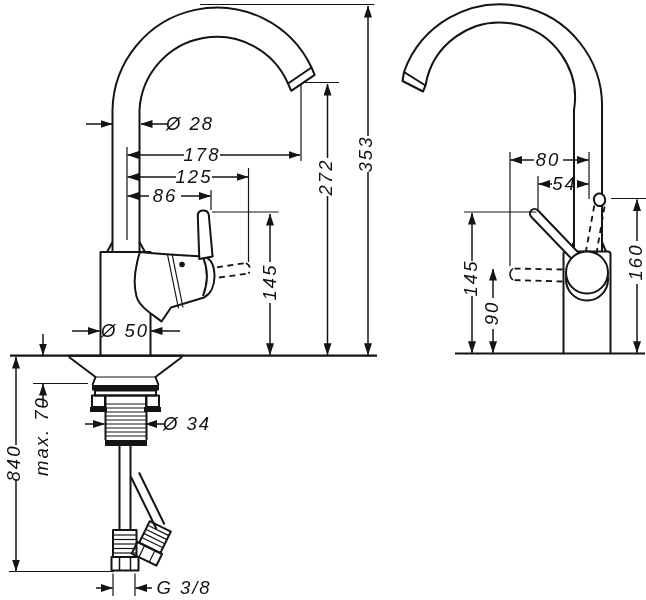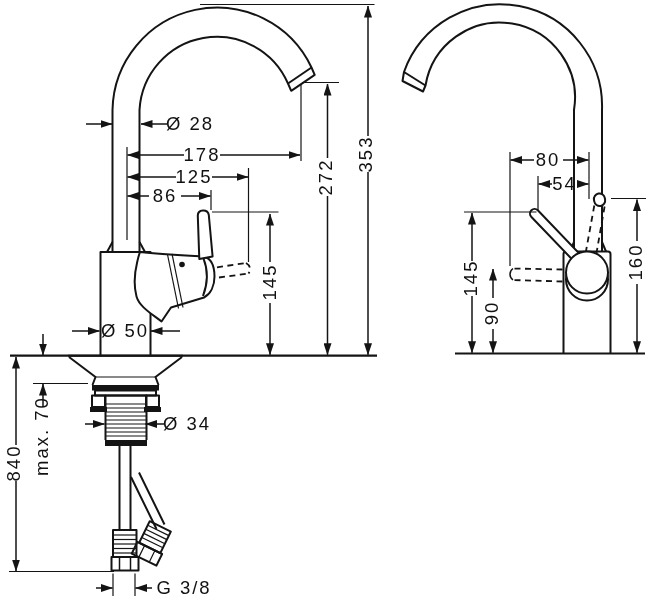--- a/index.html
+++ b/index.html
@@ -1,17 +1,17 @@
 <!DOCTYPE html>
 <html><head>
 <meta charset="utf-8">
 <style>
   html,body{margin:0;padding:0;background:#fff;}
   .canvas{position:relative;width:646px;height:600px;background:#ffffff;overflow:hidden;
-          font-family:"Liberation Sans", sans-serif;}
+          font-family:"Liberation Sans", sans-serif;font-style:italic;}
   svg{display:block}
   .o   {fill:none;stroke:#141414;stroke-width:2;stroke-linejoin:round;}
   .of  {fill:#ffffff;stroke:#141414;stroke-width:2;stroke-linejoin:round;}
   .dk  {fill:#141414;stroke:none;}
   .dim {fill:none;stroke:#141414;stroke-width:1.5;}
   .ext {fill:none;stroke:#141414;stroke-width:1.2;}
   .thin{fill:none;stroke:#141414;stroke-width:1.2;}
   .dash{fill:none;stroke:#141414;stroke-width:1.8;stroke-dasharray:6 4.5;}
   .base{fill:none;stroke:#141414;stroke-width:2.2;}
   text {font-family:"Liberation Sans", sans-serif;font-size:18.5px;fill:#111;letter-spacing:2px;}

